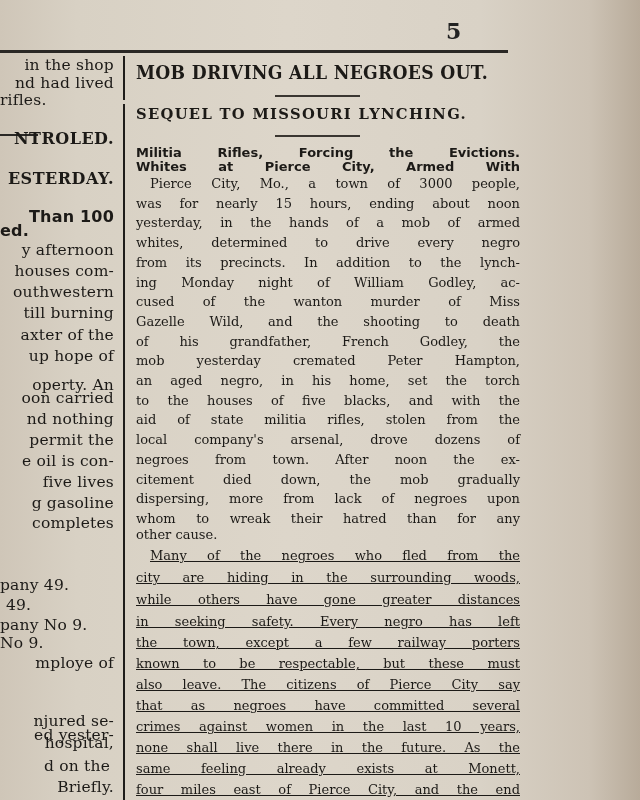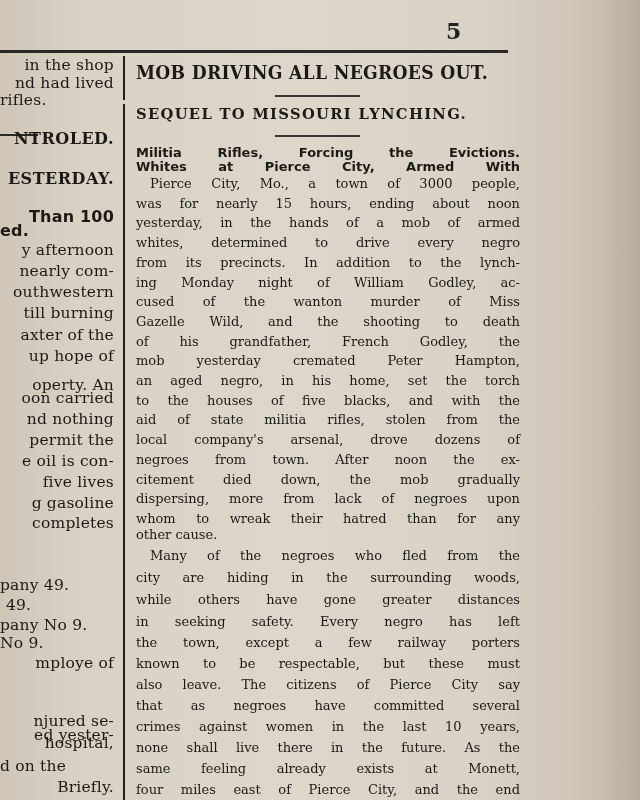--- a/index.html
+++ b/index.html
@@ -49,21 +49,21 @@
 
     <div class="short-rule" style="top:80px;width:38px;" data-name="section-rule"></div>
 
     <div class="line hd" style="top:76px;" data-name="left-headline">NTROLED.</div>
     <div class="line hd" style="top:116px;" data-name="left-headline">ESTERDAY.</div>
 
     <div class="line sub" style="top:154px;" data-name="left-subhead">Than 100</div>
     <div class="line sub" style="top:168px;left:0;right:auto;" data-name="left-subhead">ed.</div>
 
     <div class="line" style="top:187px;" data-name="left-text-line">y afternoon</div>
-    <div class="line" style="top:208px;" data-name="left-text-line">nearly com-</div>
+    <div class="line" style="top:208px;" data-name="left-text-line">houses com-</div>
     <div class="line" style="top:229px;" data-name="left-text-line">outhwestern</div>
     <div class="line" style="top:250px;" data-name="left-text-line">till burning</div>
     <div class="line" style="top:272px;" data-name="left-text-line">axter of the</div>
     <div class="line" style="top:293px;" data-name="left-text-line">up hope of</div>
     <div class="line" style="top:314px;margin-top:8px;" data-name="left-text-line">operty. An</div>
     <div class="line" style="top:335px;" data-name="left-text-line">oon carried</div>
     <div class="line" style="top:356px;" data-name="left-text-line">nd nothing</div>
     <div class="line" style="top:377px;" data-name="left-text-line">permit the</div>
     <div class="line" style="top:398px;" data-name="left-text-line">e oil is con-</div>
     <div class="line" style="top:419px;" data-name="left-text-line">five lives</div>
@@ -72,21 +72,21 @@
 
     <div class="line" style="top:522px;left:0;right:auto;" data-name="left-list-line">pany 49.</div>
     <div class="line" style="top:542px;left:6px;right:auto;" data-name="left-list-line">49.</div>
     <div class="line" style="top:562px;left:0;right:auto;text-align:center;" data-name="left-list-line">pany No 9.</div>
     <div class="line" style="top:580px;left:0;right:auto;" data-name="left-list-line">No 9.</div>
     <div class="line" style="top:600px;" data-name="left-list-line">mploye of</div>
 
     <div class="line" style="top:672px;" data-name="left-text-line">ed yester-</div>
     <div class="line" style="top:658px;" data-name="left-text-line">njured se-</div>
     <div class="line" style="top:680px;" data-name="left-text-line">hospital,</div>
-    <div class="line" style="top:703px;left:0;right:auto;" data-name="left-text-line">d on the</div>
+    <div class="line" style="top:703px;left:0;right:auto;padding-left:44px;" data-name="left-text-line">d on the</div>
     <div class="line" style="top:724px;" data-name="left-text-line">Briefly.</div>
   </div>
 
   <div class="main-col" data-name="article-column" style="height:744px;">
     <div class="headline" data-name="article-headline">MOB DRIVING ALL NEGROES OUT.</div>
     <div class="sep" style="left:143px;top:39px;width:85px;" data-name="headline-separator"></div>
     <div class="subhead" data-name="article-subheadline">SEQUEL TO MISSOURI LYNCHING.</div>
     <div class="sep" style="left:143px;top:79px;width:85px;" data-name="subhead-separator"></div>
 
     <div class="deck" style="top:90px;" data-name="article-deck">
@@ -130,14 +130,14 @@
       <div class="body-line" style="top:703px;" data-name="body-line">same feeling already exists at Monett,</div>
       <div class="body-line" style="top:724px;" data-name="body-line">four miles east of Pierce City, and the end</div>
 
     </div>
   </div>
 </div>
 
 <style>
   
   .main-col [data-name="article-paragraph-1"] .body-line{margin-top:0;}
-  .main-col [data-name="article-paragraph-2"] .body-line{transform:translateY(0);}
+  .main-col [data-name="article-paragraph-2"] .body-line{transform:translateY(0);text-decoration:underline;}
 </style>
 
 </body></html>

